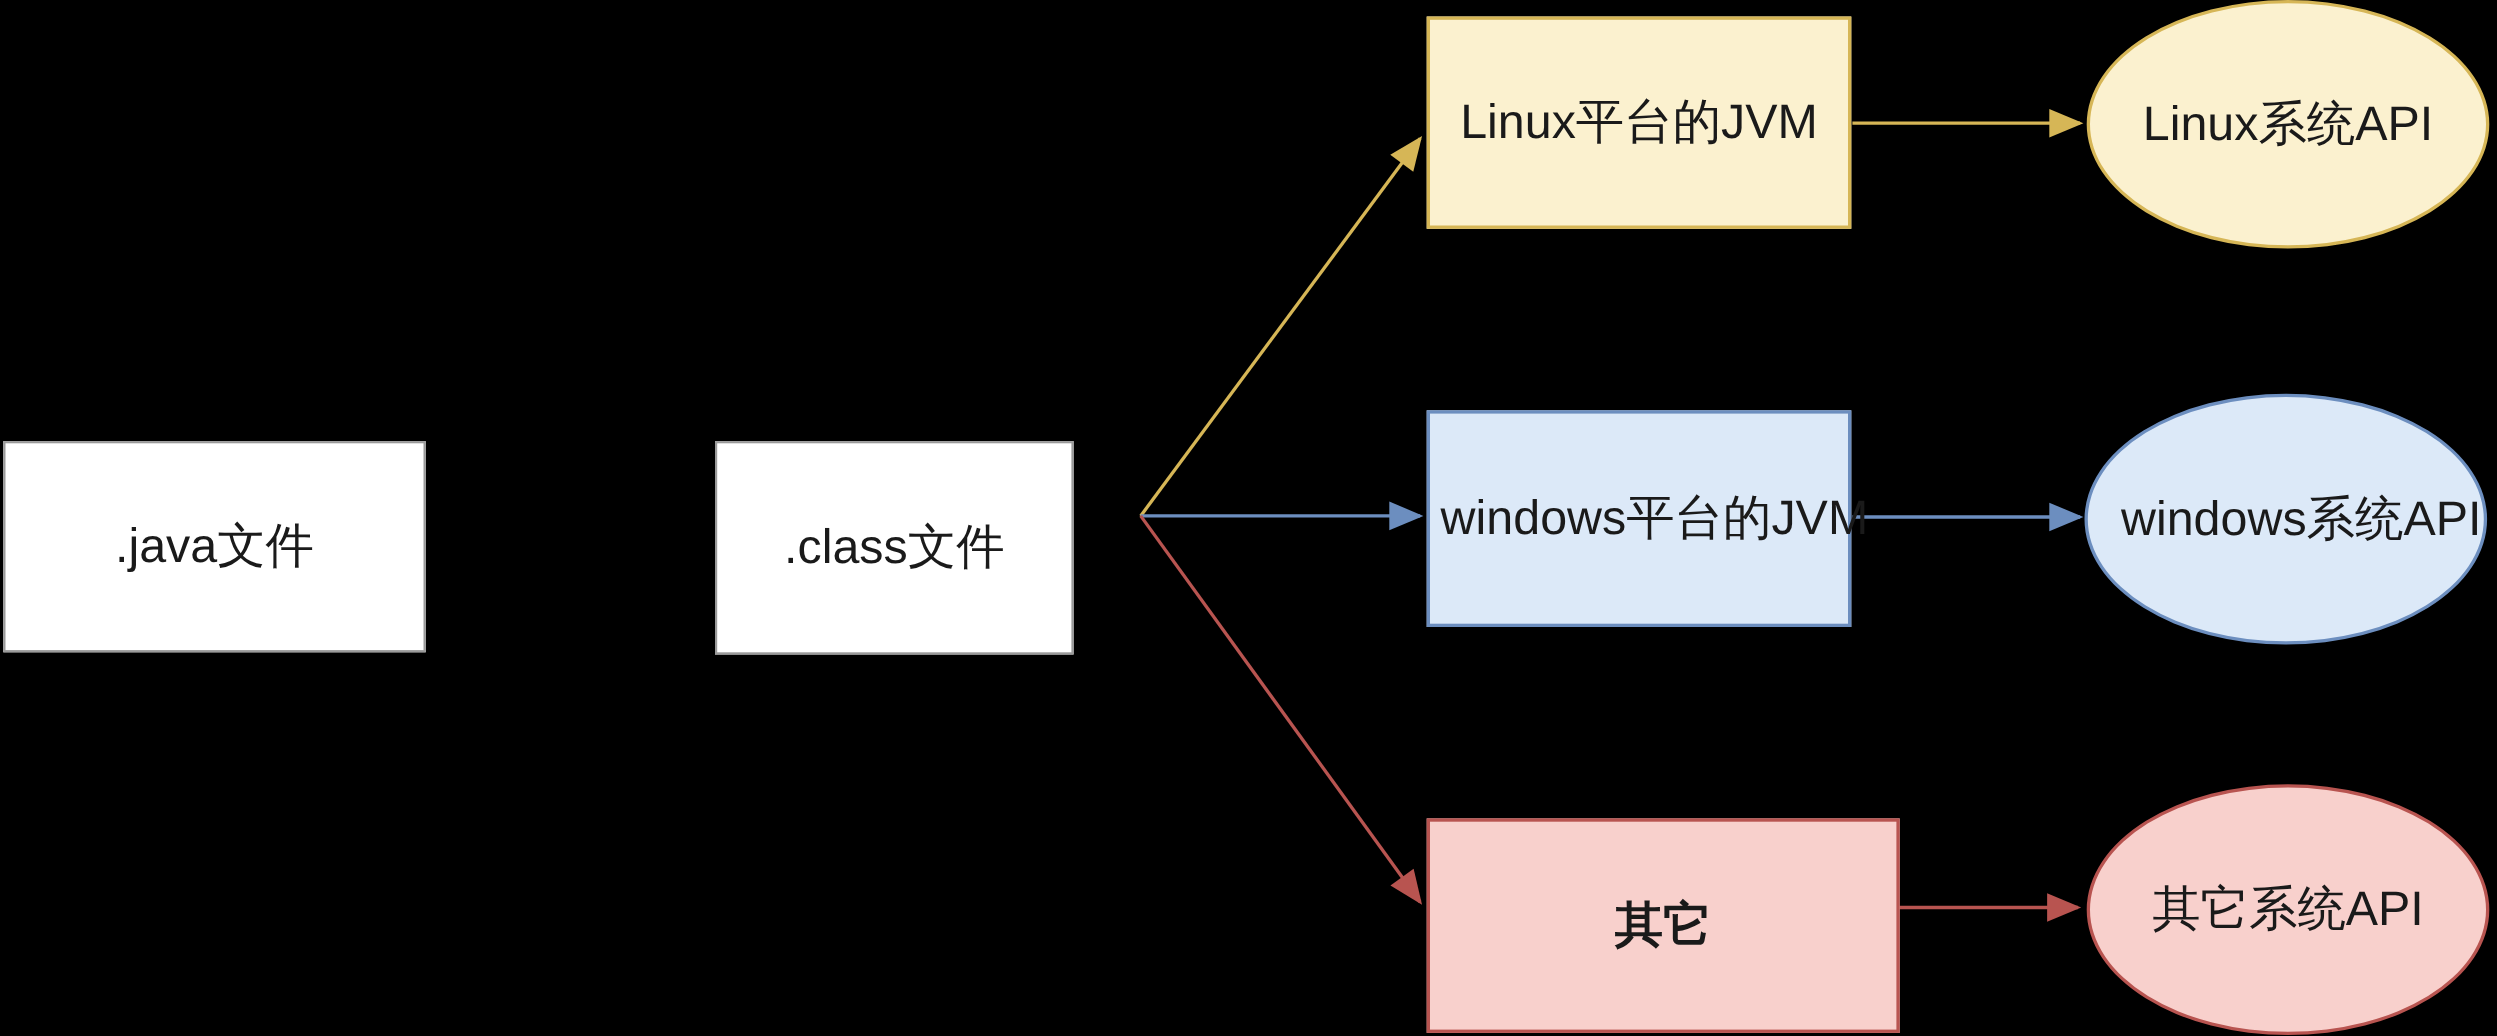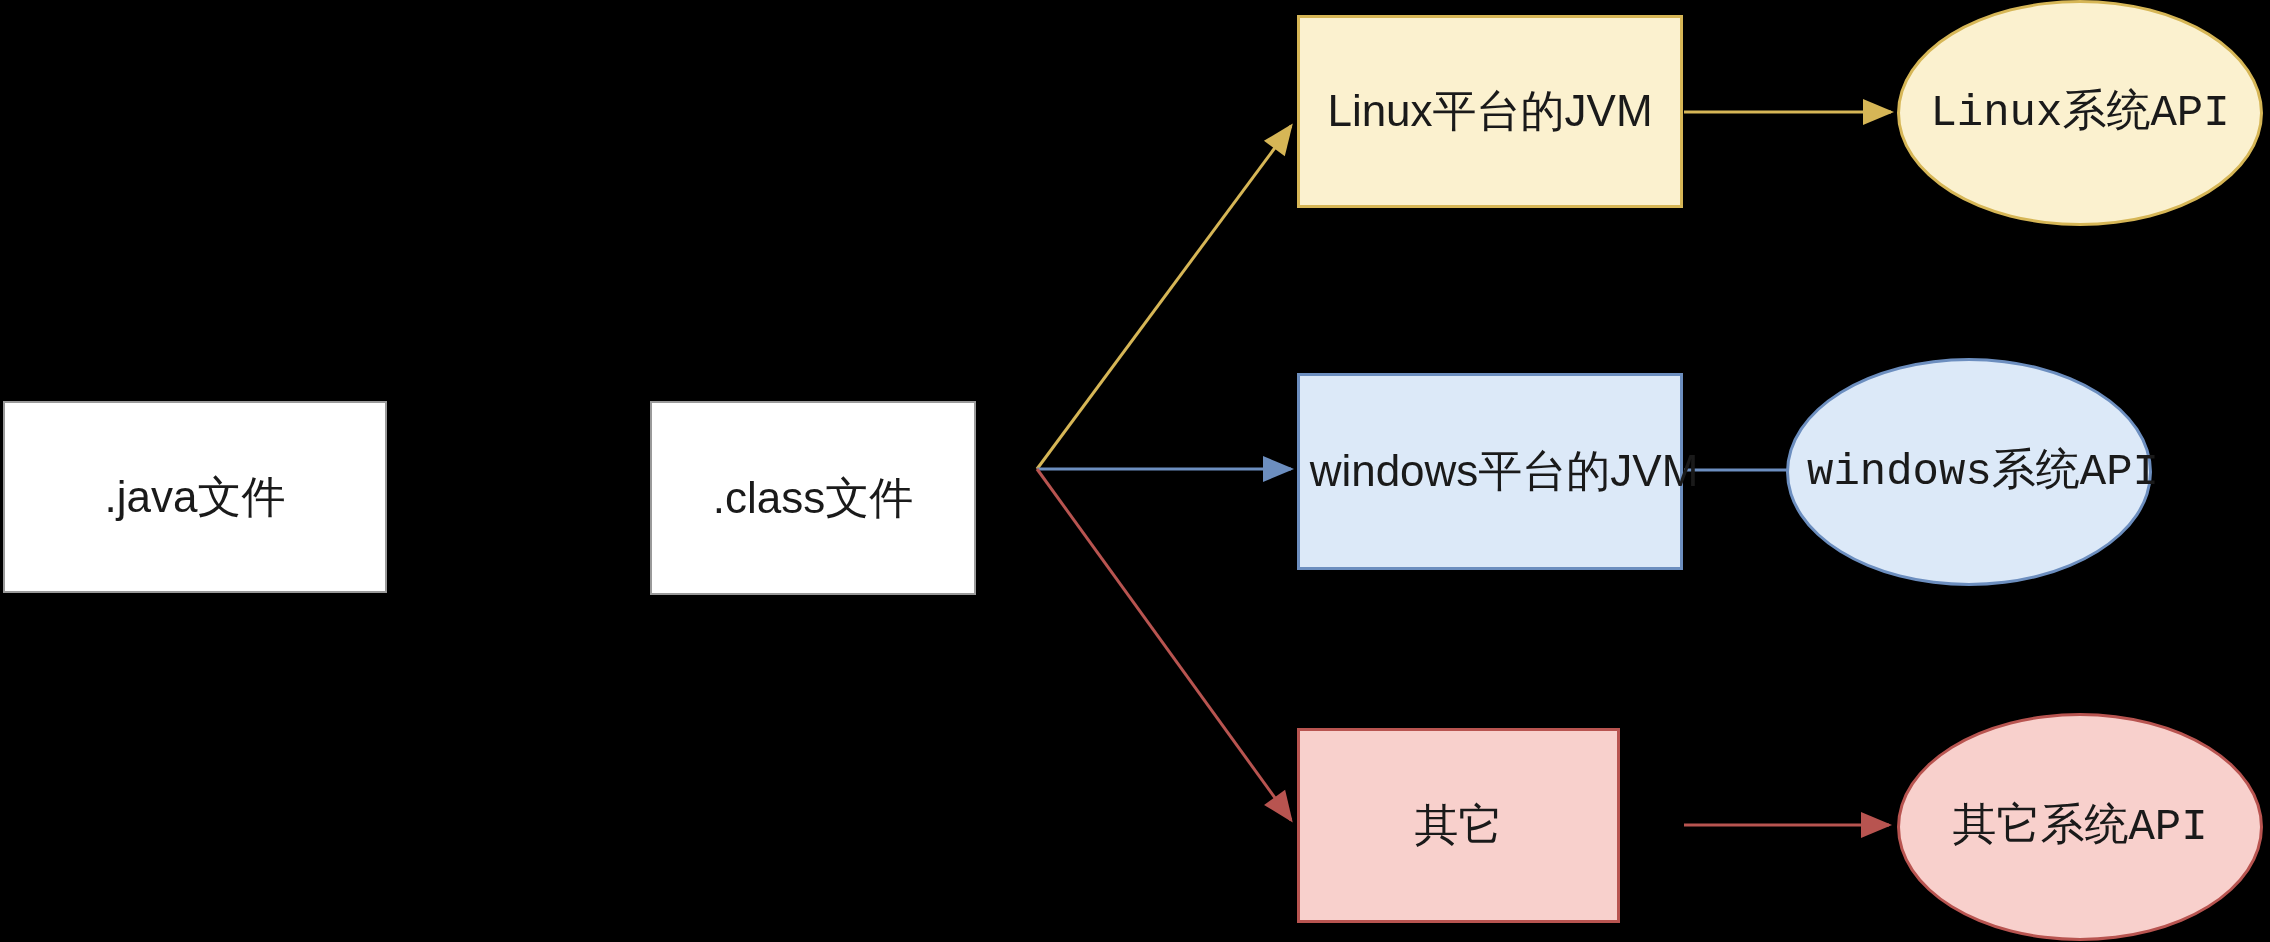--- a/index.html
+++ b/index.html
@@ -40,30 +40,29 @@
     background: var(--blue-fill, #dce9f8);
     border: 3px solid var(--blue-stroke, #6c8ebf);
     padding-left: 28px;
   }
   .rect-red {
     background: var(--red-fill, #f8d0cc);
     border: 3px solid var(--red-stroke, #b85450);
   }
   .ellipse {
     border-radius: 50%;
-    font-family: Liberation Mono, monospace;
   }
   
   #node-java    { left: 3px;    top: 373px; width: 384px; height: 192px; }
   #node-class   { left: 650px;  top: 373px; width: 326px; height: 194px; }
   #node-linux   { left: 1297px; top: 15px;  width: 386px; height: 193px; }
   #node-windows { left: 1297px; top: 373px; width: 386px; height: 197px; }
-  #node-other   { left: 1297px; top: 728px; width: 323px; height: 195px; }
+  #node-other   { left: 1297px; top: 744px; width: 430px; height: 195px; font-weight: bold; }
   #node-linux-api   { left: 1897px; top: 0px;   width: 366px; height: 226px; }
-  #node-windows-api { left: 1786px; top: 358px; width: 366px; height: 228px; text-align: center; }
+  #node-windows-api { left: 1895px; top: 358px; width: 366px; height: 228px; text-align: center; }
   #node-other-api   { left: 1897px; top: 713px; width: 366px; height: 228px; }
 
   #edges {
     position: absolute;
     left: 0; top: 0;
     width: 2270px;
     height: 942px;
     pointer-events: none;
   }
   .edge { fill: none; stroke-width: 3px; }

